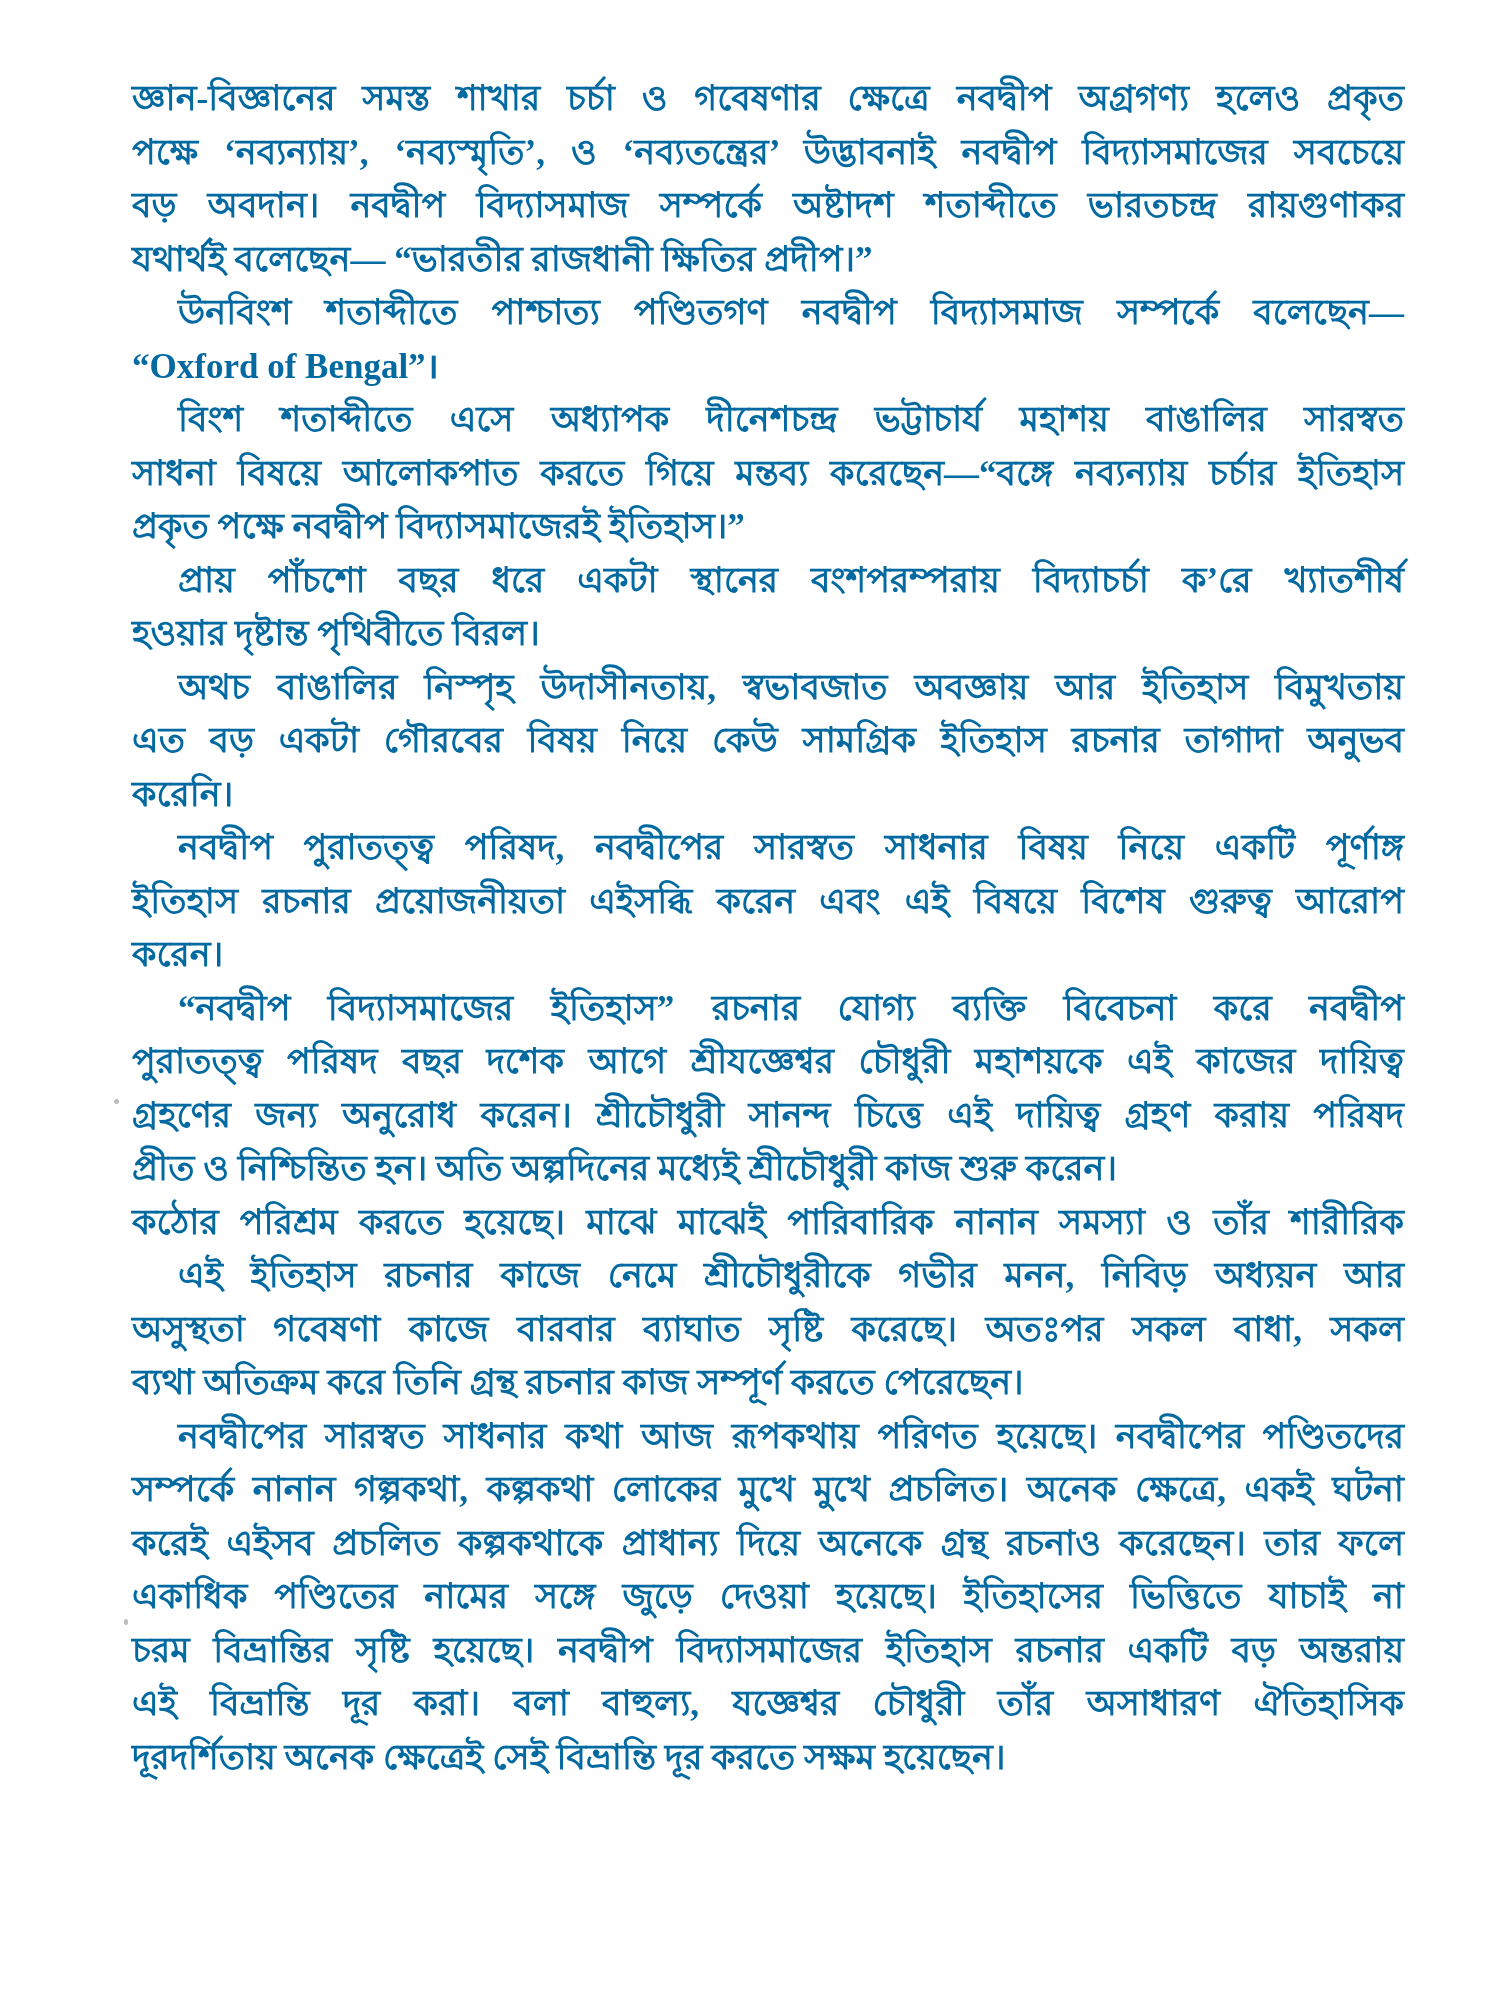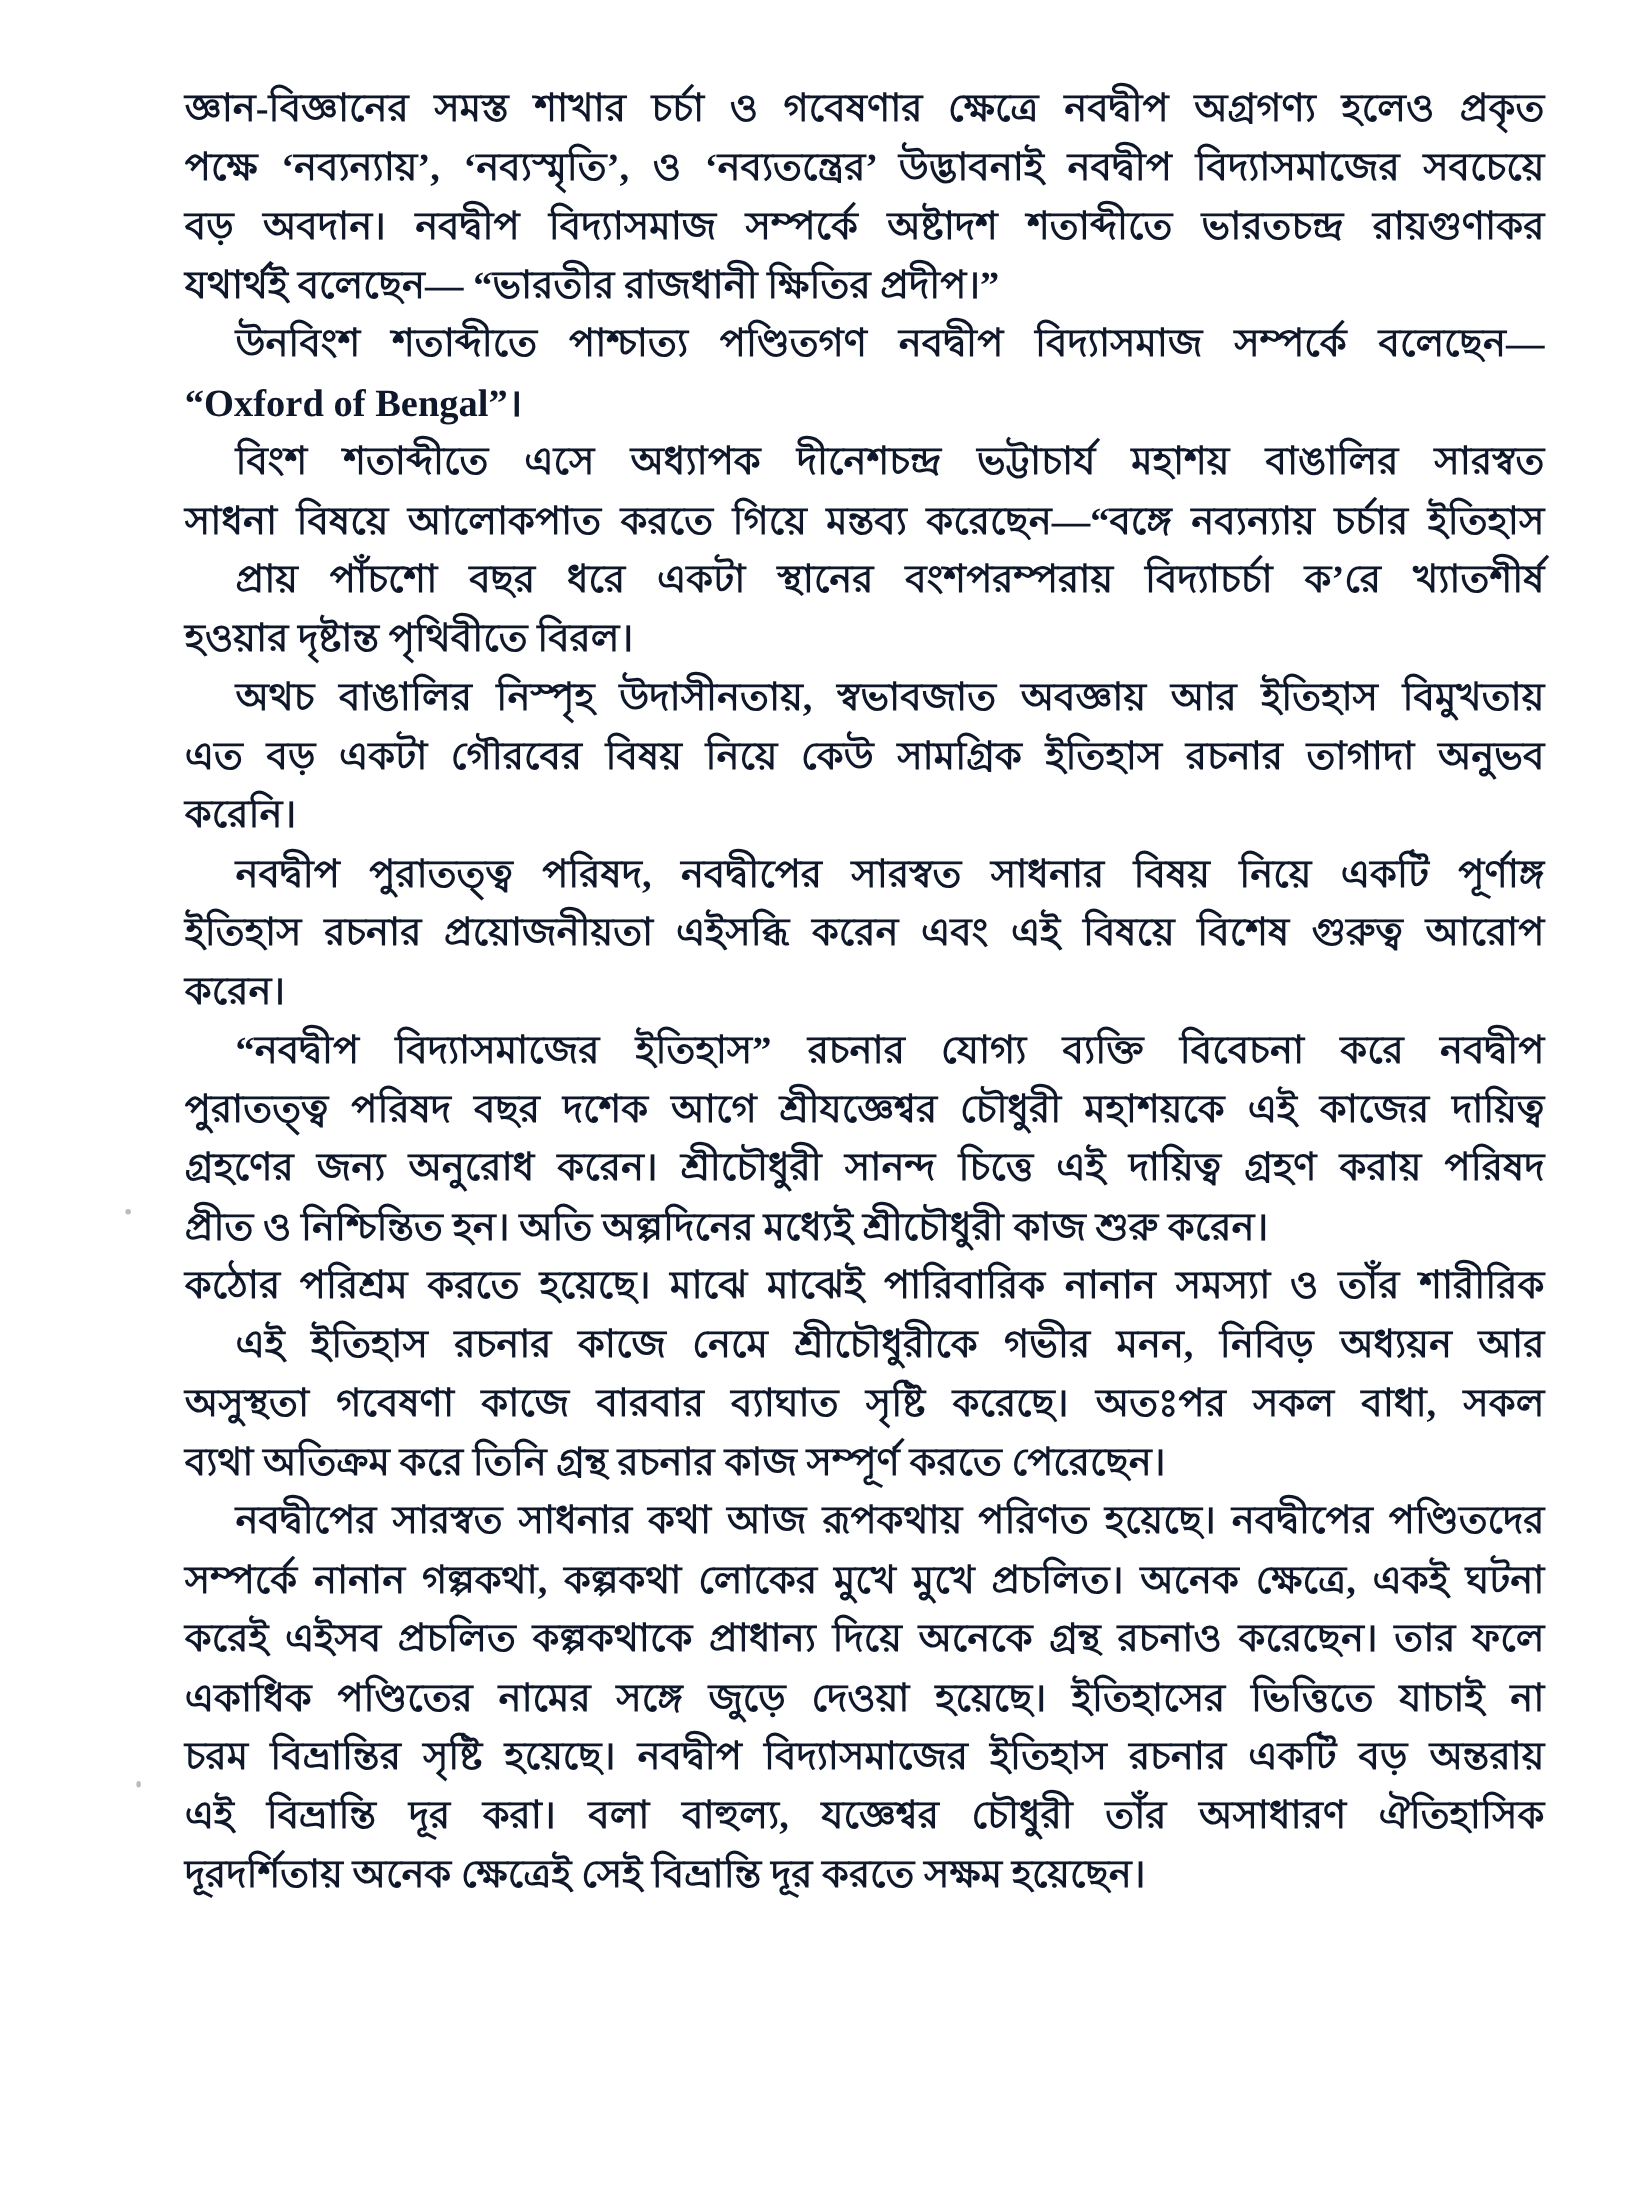--- a/index.html
+++ b/index.html
@@ -28,22 +28,21 @@
     padding: 0;
   }
   .line {
     display: block;
     font-size: 35px;
     line-height: 53.5px;
     font-weight: 600;
     white-space: normal;
     text-align: justify;
     text-align-last: justify;
-    color: #0f172a;
-    margin-left: 36px;
+    color: #0369a1;
   }
   .line.last {
     text-align: left;
     text-align-last: left;
   }
   .para.indent .line.first {
     padding-left: 46px;
   }
   
   .speck {
@@ -68,20 +67,21 @@
         <span class="line">বড় অবদান। নবদ্বীপ বিদ্যাসমাজ সম্পর্কে অষ্টাদশ শতাব্দীতে ভারতচন্দ্র রায়গুণাকর</span>
         <span class="line last">যথার্থই বলেছেন— “ভারতীর রাজধানী ক্ষিতির প্রদীপ।”</span>
       </p>
       <p class="para indent">
         <span class="line first">উনবিংশ শতাব্দীতে পাশ্চাত্য পণ্ডিতগণ নবদ্বীপ বিদ্যাসমাজ সম্পর্কে বলেছেন—</span>
         <span class="line last">“Oxford of Bengal”।</span>
       </p>
       <p class="para indent">
         <span class="line first">বিংশ শতাব্দীতে এসে অধ্যাপক দীনেশচন্দ্র ভট্টাচার্য মহাশয় বাঙালির সারস্বত</span>
         <span class="line">সাধনা বিষয়ে আলোকপাত করতে গিয়ে মন্তব্য করেছেন—“বঙ্গে নব্যন্যায় চর্চার ইতিহাস</span>
+        <span class="line last">প্রকৃত পক্ষে নবদ্বীপ বিদ্যাসমাজেরই ইতিহাস।”</span>
       </p>
       <p class="para indent">
         <span class="line first">প্রায় পাঁচশো বছর ধরে একটা স্থানের বংশপরম্পরায় বিদ্যাচর্চা ক’রে খ্যাতশীর্ষ</span>
         <span class="line last">হওয়ার দৃষ্টান্ত পৃথিবীতে বিরল।</span>
       </p>
       <p class="para indent">
         <span class="line first">অথচ বাঙালির নিস্পৃহ উদাসীনতায়, স্বভাবজাত অবজ্ঞায় আর ইতিহাস বিমুখতায়</span>
         <span class="line">এত বড় একটা গৌরবের বিষয় নিয়ে কেউ সামগ্রিক ইতিহাস রচনার তাগাদা অনুভব</span>
         <span class="line last">করেনি।</span>
       </p>

